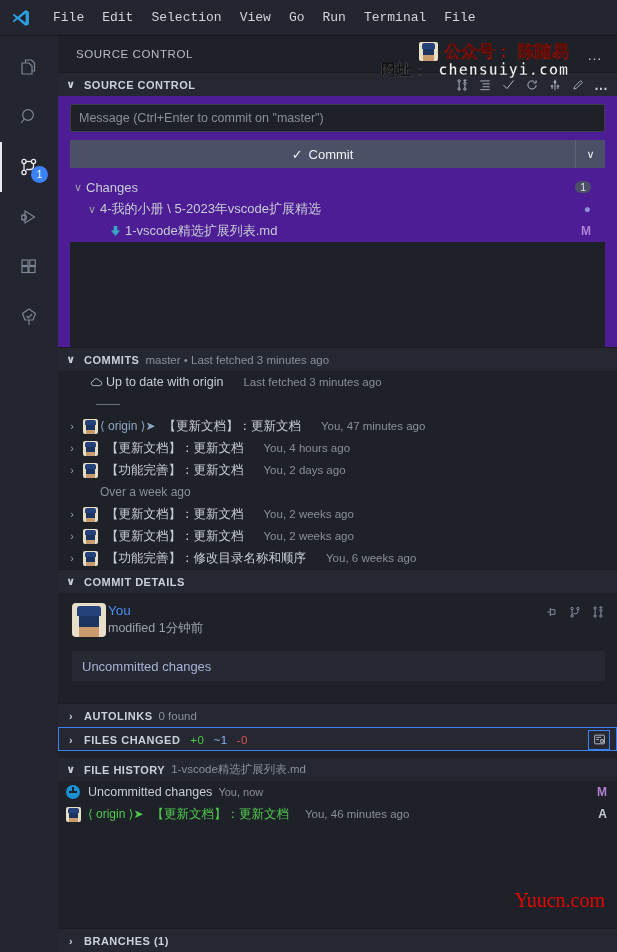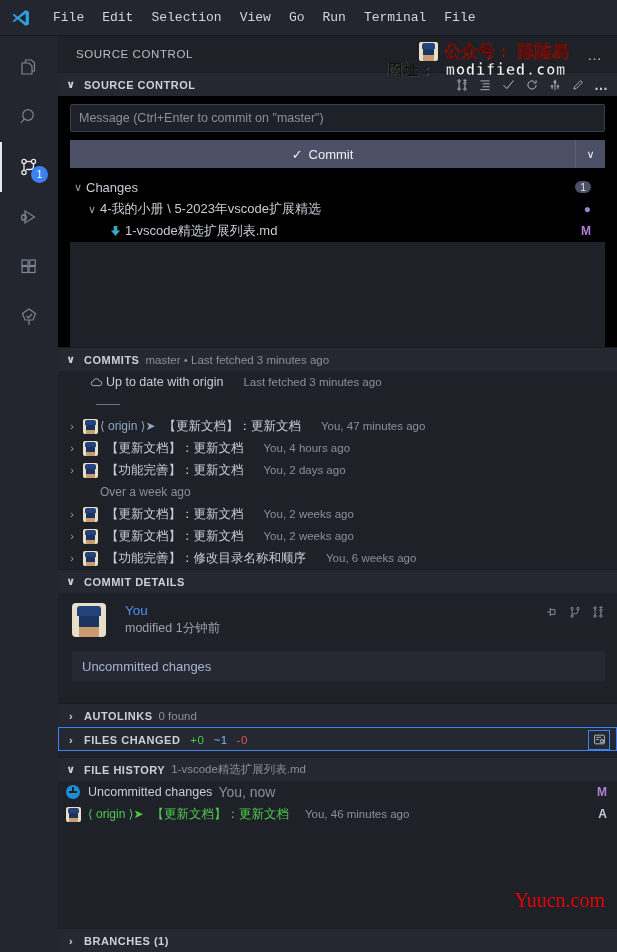--- a/index.html
+++ b/index.html
@@ -78,21 +78,21 @@
     border-top: 1px solid #1a1c22;
   }
   .sec-header .chev { width: 14px; text-align:center; font-size: 11px; color: #ccd0d8; }
   .sec-header .sub {
     font-weight: normal; letter-spacing: 0; color: #8b8f99; font-size: 11.5px;
     overflow: hidden; text-overflow: ellipsis; white-space: nowrap;
   }
   .sec-header .tools { margin-left: auto; display: flex; align-items: center; gap: 9px; color: #c4c8d0; }
 
   
-  .scm-body { background: #000000; padding: 8px 12px 0 12px; }
+  .scm-body { background: #4c1d95; padding: 8px 12px 0 12px; }
   .msg-input {
     width: 100%; height: 28px;
     background: #1f2128; border: 1px solid #3b3f4a; border-radius: 2px;
     color: #9ea2ab; font-size: 12.5px;
     padding: 0 8px;
     outline: none;
     font-family: "Liberation Sans", sans-serif;
   }
   .msg-input::placeholder { color: #8b8f99; }
   .commit-row { display: flex; margin-top: 8px; }
@@ -173,21 +173,21 @@
     background:#25427a; border-radius: 3px 3px 0 0;
   }
   .avatar-lg::after {
     content:""; position:absolute; left:7px; right:7px; top:13px; bottom:0;
     background:#c99b6e;
     box-shadow: inset 0 11px 0 0 #1c3460;
   }
 
   
   .cd-body { background: #1f2128; padding: 10px 12px 0 14px; }
-  .cd-top { display: flex; align-items: flex-start; gap: 19px; }
+  .cd-top { display: flex; align-items: flex-start; gap: 2px; }
   .cd-name { color: #4a8cf7; font-size: 13.5px; }
   .cd-sub { color: #9da1aa; font-size: 12.5px; margin-top: 2px; }
   .cd-actions { margin-left: auto; display: flex; align-items: center; gap: 9px; color: #9aa3b8; padding-top: 2px; }
   .cd-msgbox {
     margin-top: 14px; background: #262931;
     height: 30px; display: flex; align-items: center;
     padding: 0 10px; font-size: 13px; color: #a9b2d9;
   }
   .cd-spacer { height: 22px; background: #1f2128; }
 
@@ -225,21 +225,21 @@
     background: #252830;
     display: flex; align-items: center; gap: 6px;
     padding-left: 6px;
     font-size: 11px; font-weight: bold; letter-spacing: .5px; color: #ccd0d8;
     border-top: 1px solid #1a1c22;
   }
 
   
   .wm-top {
     position: absolute; right: 48px; top: 40px;
-    display: flex; flex-direction: column; align-items: center;
+    display: flex; flex-direction: column; align-items: flex-end;
     pointer-events: none; z-index: 30;
   }
   .wm-line1 { display: flex; align-items: center; gap: 6px; }
   .wm-avatar {
     width: 19px; height: 19px; border-radius: 2px; background: #e8dfc9;
     position: relative; overflow: hidden;
   }
   .wm-avatar::before { content:""; position:absolute; left:3px; right:3px; top:1px; height:6px; background:#25427a; border-radius:2px 2px 0 0;}
   .wm-avatar::after { content:""; position:absolute; left:4px; right:4px; top:7px; bottom:0; background:#c99b6e; box-shadow: inset 0 6px 0 0 #1c3460;}
   .wm-red {
@@ -593,21 +593,21 @@
         <span class="chev">∨</span>
         <span>FILE HISTORY</span>
         <span class="sub">1-vscode精选扩展列表.md</span>
       </div>
       <div>
         <div class="fh-row">
           <span class="ico">
               <span class="uncommitted-ico"></span>
             </span>
           <span>Uncommitted changes</span>
-          <span class="meta" style="color:#8b8f99;font-size:14px;margin-left:6px;">You, now</span>
+          <span class="meta" style="color:#8b8f99;font-size:11px;margin-left:6px;">You, now</span>
           <span style="margin-left:auto;" class="mod-m">M</span>
         </div>
         <div class="fh-row">
           <span class="ico">
               <span class="avatar"></span>
             </span>
           <span class="origin-badge green">⟨ origin ⟩➤</span>
           <span style="margin-left:6px;color:#4ec94e;">【更新文档】：更新文档</span>
           <span class="meta" style="color:#8b8f99;font-size:11.5px;margin-left:16px;">You, 46 minutes ago</span>
           <span style="margin-left:auto;" class="mod-a">A</span>
@@ -621,17 +621,17 @@
         <span>BRANCHES (1)</span>
       </div>
     </div>
   </div>
 
   <div class="wm-top">
     <div class="wm-line1">
       <span class="wm-avatar"></span>
       <span class="wm-red">公众号： 陈随易</span>
     </div>
-    <div class="wm-line2">网址： modified.com</div>
+    <div class="wm-line2">网址： chensuiyi.com</div>
   </div>
   <div class="wm-bottom">Yuucn.com</div>
 
 </div>
 
 </body></html>

